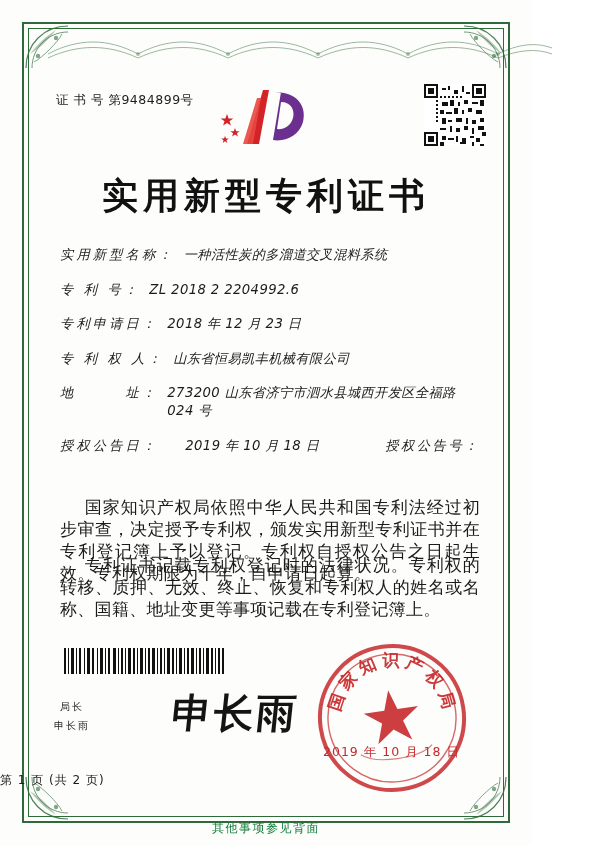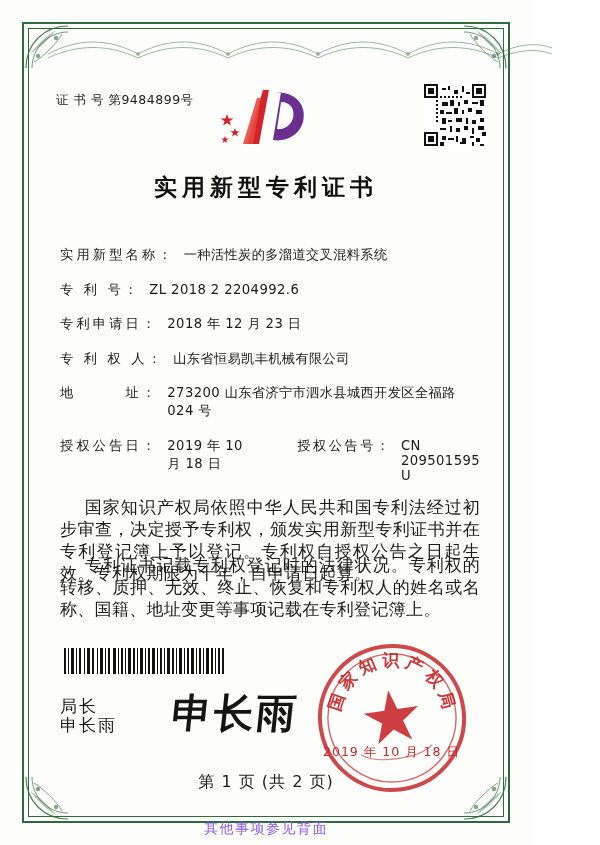--- a/index.html
+++ b/index.html
@@ -58,28 +58,28 @@
     position:absolute;left:50%;top:84px;transform:translateX(-50%);
     width:110px;height:72px;
   }
 
   
   .title{
     position:absolute;left:0;right:0;top:172px;
     text-align:center;
     font-family:"DejaVu Serif", serif;
     font-weight:bold;
-    font-size:23px;
+    font-size:36px;
     letter-spacing:5px;
     color:#111;
   }
 
   
   .fields{
-    position:absolute;left:60px;right:52px;top:246px;
+    position:absolute;left:60px;right:52px;top:246px;font-style:italic;
   }
   .row{
     display:flex;align-items:baseline;
     margin-bottom:16.5px;
     font-size:13.2px;
     color:#1b1b1b;
   }
   .row .lab{
     white-space:nowrap;
     letter-spacing:3.2px;
@@ -106,22 +106,22 @@
   .para2{top:554px;}
   .para .ind{display:inline-block;width:24px;}
 
   
   .barcode{
     position:absolute;left:62px;top:648px;width:164px;height:26px;
   }
 
   
   .sig-label{
-    position:absolute;left:60px;top:697px;
-    font-size:17px;line-height:19px;color:#1b1b1b;letter-spacing:2px;
+    position:absolute;left:54px;top:697px;
+    font-size:10px;line-height:19px;color:#1b1b1b;letter-spacing:2px;text-align:center;
   }
   .sig-script{
     position:absolute;left:172px;top:686px;
     font-family:"DejaVu Serif", serif;
     font-size:40px;
     color:#141414;
     letter-spacing:2px;
     transform:skewX(-6deg);
     font-weight:bold;
   }
@@ -132,25 +132,25 @@
     width:160px;height:160px;
   }
   .seal-date{
     position:absolute;right:72px;top:744px;
     font-size:12.5px;color:#c6292b;letter-spacing:1px;
   }
 
   
   .page-no{
     position:absolute;left:0;right:0;top:772px;
-    text-align:center;font-size:16px;color:#1b1b1b;letter-spacing:1px;
+    font-size:12px;color:#1b1b1b;letter-spacing:1px;
   }
   .below-note{
     position:absolute;left:0;right:0;top:820px;
-    text-align:center;font-size:14px;color:#8b5cf6;letter-spacing:1.5px;
+    text-align:center;font-size:12px;color:#15803d;letter-spacing:1.5px;
   }
 </style>
 </head>
 <body>
 
 <div class="page">
 
   <div class="frame-outer"></div>
   <div class="frame-inner"></div>
 
@@ -323,21 +323,20 @@
     </div>
     <div class="row">
       <span class="lab">地　　　址：</span>
       <span class="val">273200 山东省济宁市泗水县城西开发区全福路 024 号</span>
     </div>
     <div class="row two">
       <span class="lab">授权公告日：</span>
       <span class="val">2019 年 10 月 18 日</span>
       <span class="grp2">
         <span class="lab">授权公告号：</span>
-        <span class="val">CN 209501595 U</span>
       </span>
     </div>
   </div>
 
   <div class="para para1">
     <span class="ind"></span><span>国家知识产权局依照中华人民共和国专利法经过初步审查，决定授予专利权，颁发实用新型专利证书并在专利登记簿上予以登记。专利权自授权公告之日起生效。专利权期限为十年，自申请日起算。</span>
   </div>
   <div class="para para2">
     <span class="ind"></span><span>专利证书记载专利权登记时的法律状况。专利权的转移、质押、无效、终止、恢复和专利权人的姓名或名称、国籍、地址变更等事项记载在专利登记簿上。</span>
   </div>

